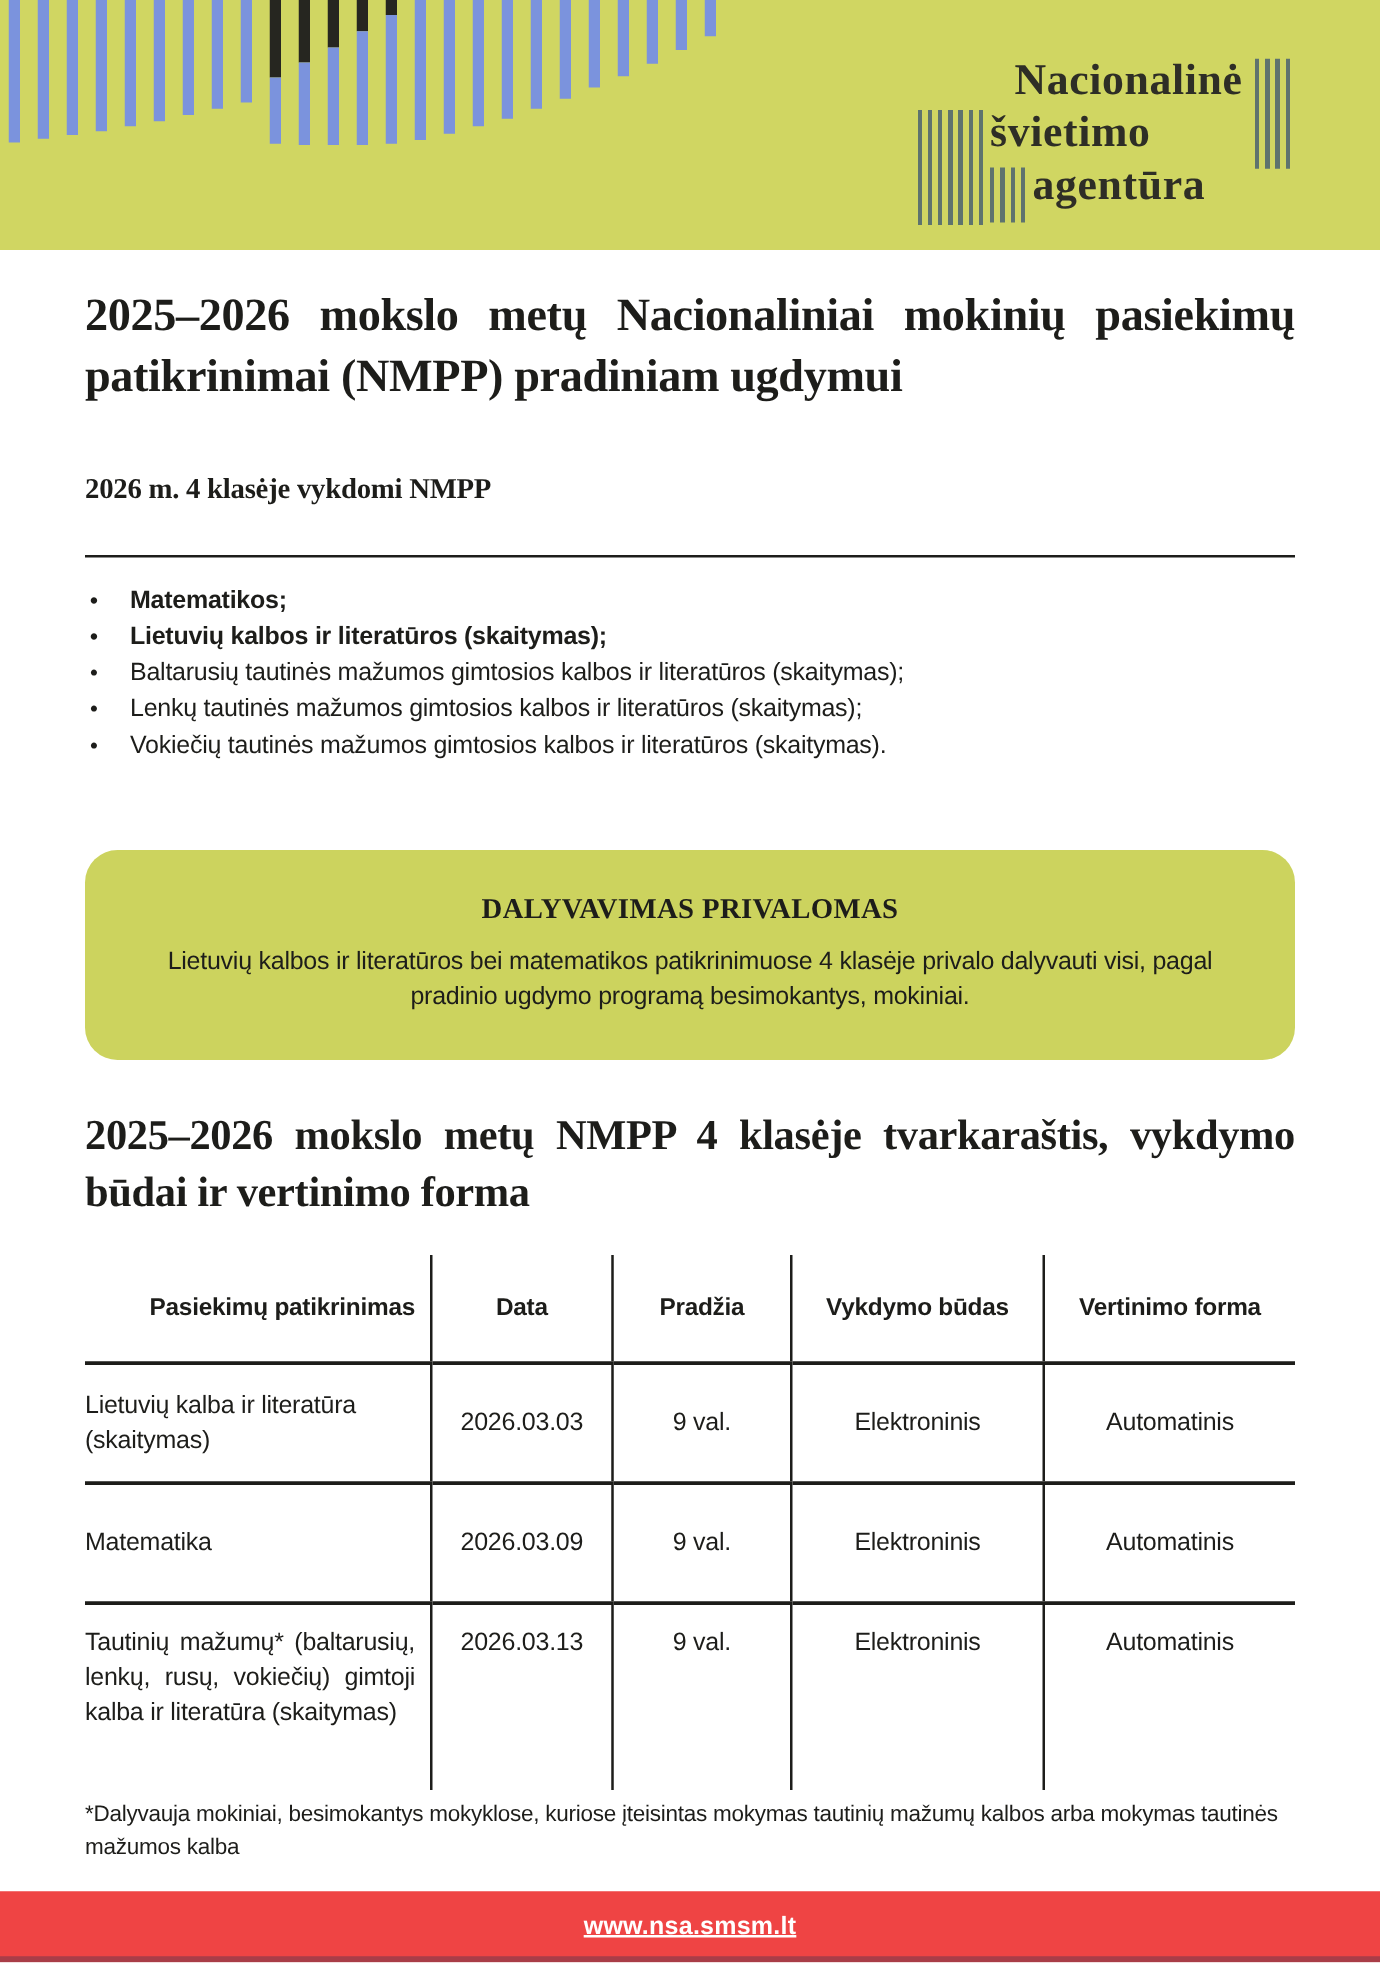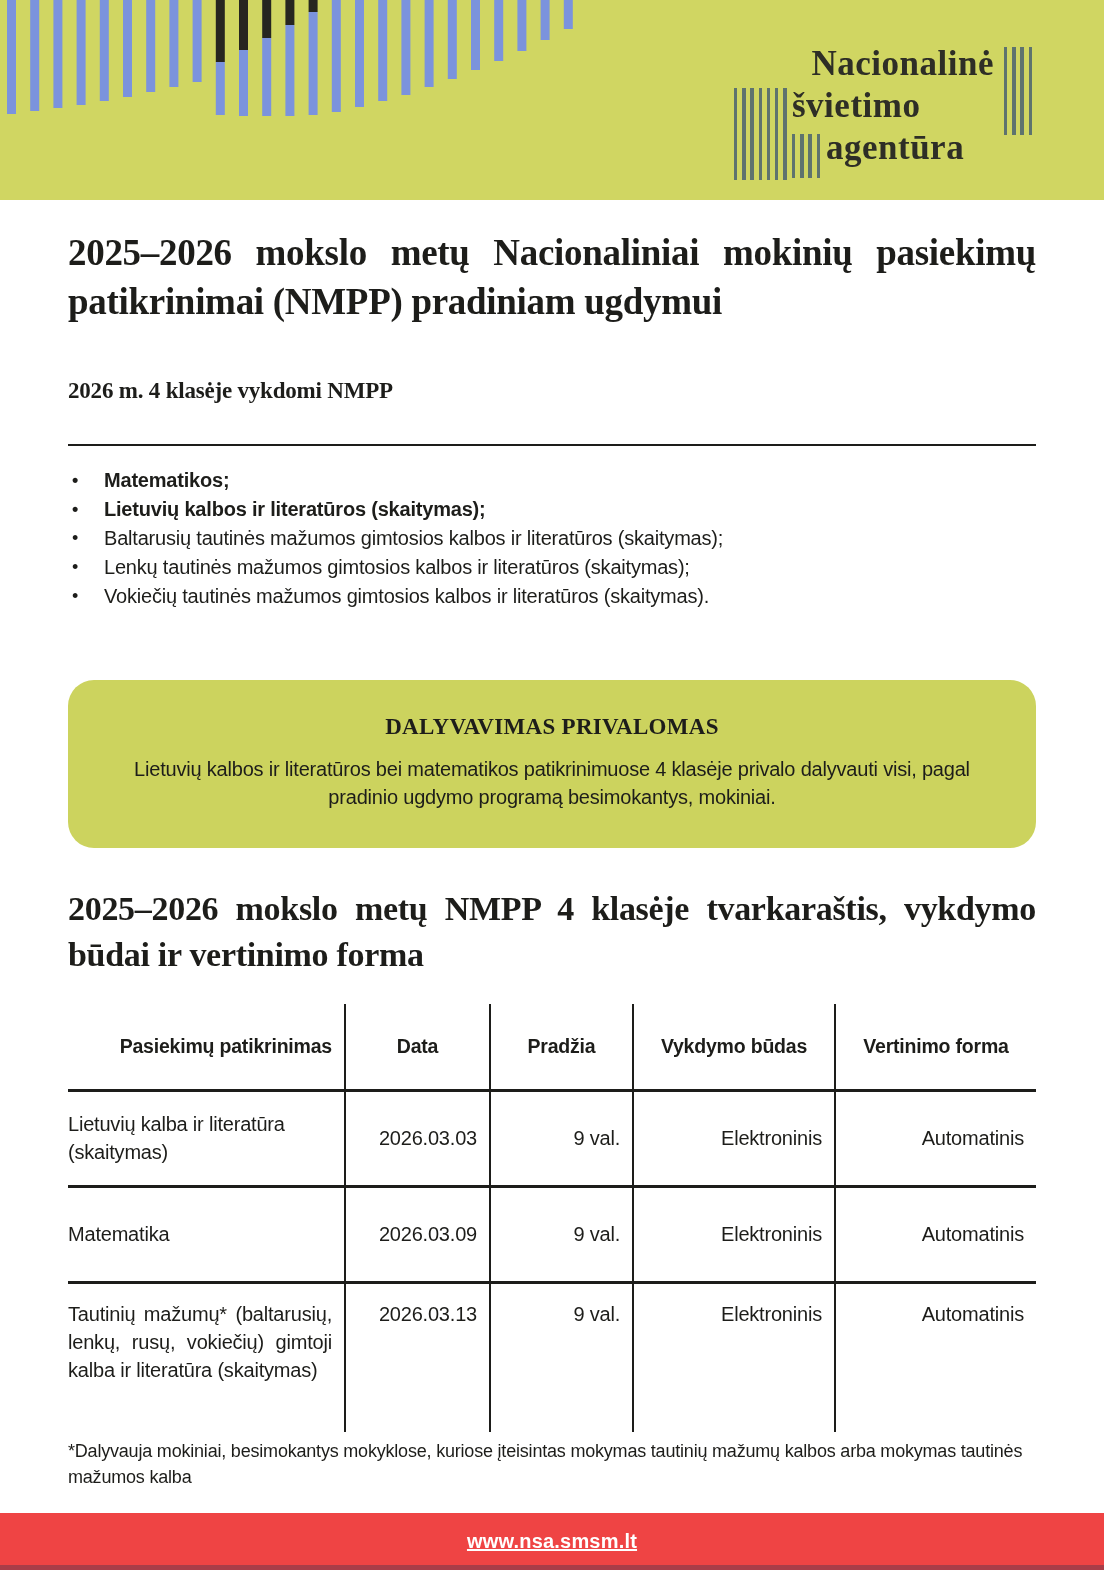--- a/index.html
+++ b/index.html
@@ -132,21 +132,21 @@
   .schedule-table thead th {
     height: 86px;
     border-bottom: 3px solid #1d1d1a;
     font-weight: 700;
     font-size: 19.5px;
     text-align: center;
     vertical-align: middle;
   }
   .schedule-table thead th:first-child { text-align: right; }
   .schedule-table tbody td {
-    text-align: right;
+    text-align: center;
     vertical-align: middle;
     line-height: 28px;
   }
   .schedule-table tbody td:first-child { text-align: left; margin-top: 20px; }
   .schedule-table tr.row-1 td, .schedule-table tr.row-2 td {
     height: 96px;
     border-bottom: 3px solid #1d1d1a;
   }
   .schedule-table tr.row-3 td {
     height: 150px;

